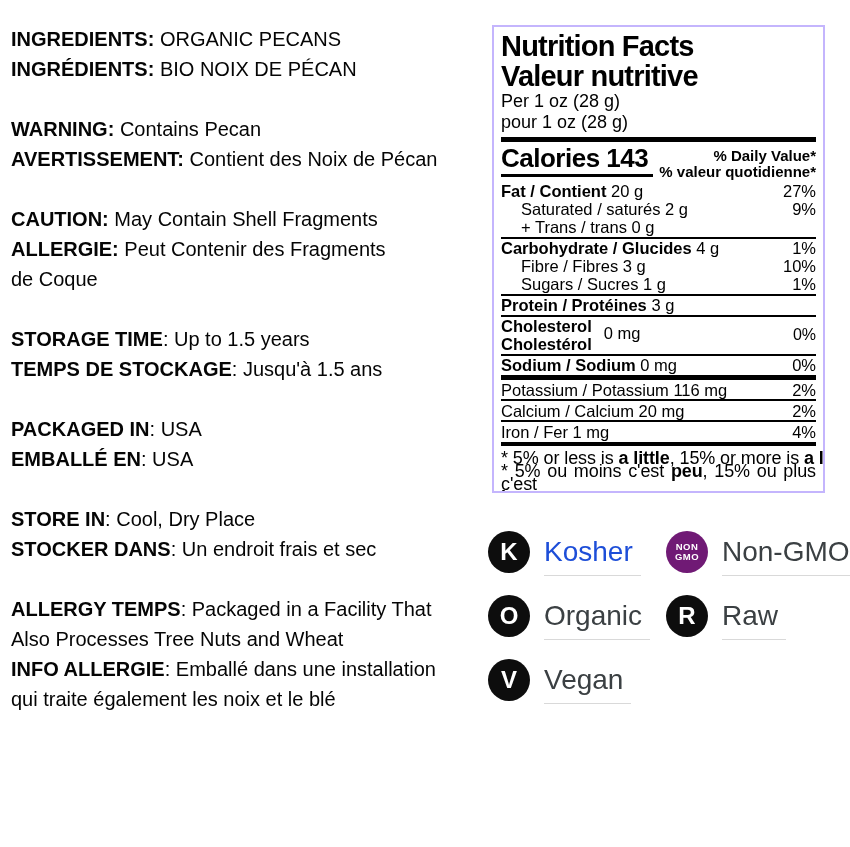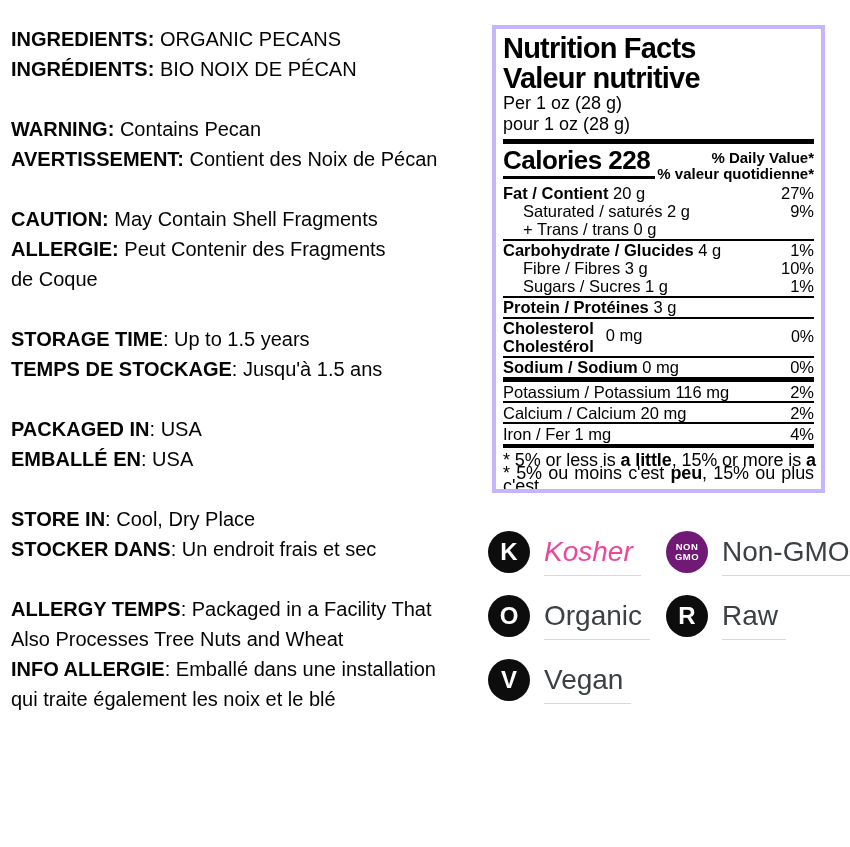--- a/index.html
+++ b/index.html
@@ -18,21 +18,21 @@
     position: absolute; left: 11px; top: 24px; width: 472px;
     font-size: 20px; line-height: 30px; color: #050505;
   }
   .info-group { margin-bottom: 30px; }
   .info-line b { font-weight: bold; }
 
   
   .nfp {
     position: absolute; left: 492px; top: 25px;
     width: 333px; height: 468px;
-    border: 4px solid #c4b5fd;
+    border: 2px solid #c4b5fd;
     padding: 4px 7px 6px 7px;
     overflow: hidden;
   }
   .nfp-title {
     font-weight: bold; font-size: 29px; line-height: 30px;
     letter-spacing: -0.8px; white-space: nowrap;
   }
   .nfp-serving { font-size: 18px; line-height: 21px; }
   .bar-thick { height: 5px; background: #000; margin: 4px 0 3px 0; }
 
@@ -121,21 +121,21 @@
       </div>
     </div>
 
   <div class="nfp">
     <div class="nfp-title">Nutrition Facts</div>
     <div class="nfp-title">Valeur nutritive</div>
     <div class="nfp-serving">Per 1 oz (28 g)</div>
     <div class="nfp-serving">pour 1 oz (28 g)</div>
     <div class="bar-thick"></div>
     <div class="cal-row">
-      <div class="cal-label"><span>Calories</span>&nbsp;<span>228</span></div>
+      <div class="cal-label"><span>Calories</span>&nbsp;<span>143</span></div>
       <div class="dv-head">
         <div>% Daily Value*</div>
         <div>% valeur quotidienne*</div>
       </div>
     </div>
     <div>
         <div class="nrow">
           <span class="nname"><b>Fat / Contient</b> 20 g</span>
           <span class="ndv">27%</span>
         </div>
@@ -203,21 +203,21 @@
         <div class="fn-fr">* 5% ou moins c'est <b>peu</b>, 15% ou plus c'est </div>
         <div class="fn-last"><b>beaucoup</b></div>
       </div>
   </div>
 
   <div class="badges">
       <div class="badge">
         <div class="badge-circle" style="background: rgb(13, 13, 13);">
           <div>K</div>
         </div>
-        <span class="badge-label" style="color: #ec4899; border-bottom: 1.5px solid rgb(217, 217, 217); font-style: italic;">Kosher</span>
+        <span class="badge-label" style="color: #1d4ed8; border-bottom: 1.5px solid rgb(217, 217, 217);">Kosher</span>
       </div>
       <div class="badge">
         <div class="badge-circle small" style="background: #701a75;">
           <div>NON</div>
           <div>GMO</div>
         </div>
         <span class="badge-label" style="color: rgb(59, 64, 67); border-bottom: 1.5px solid rgb(217, 217, 217);">Non-GMO</span>
       </div>
       <div class="badge">
         <div class="badge-circle" style="background: rgb(13, 13, 13);">

